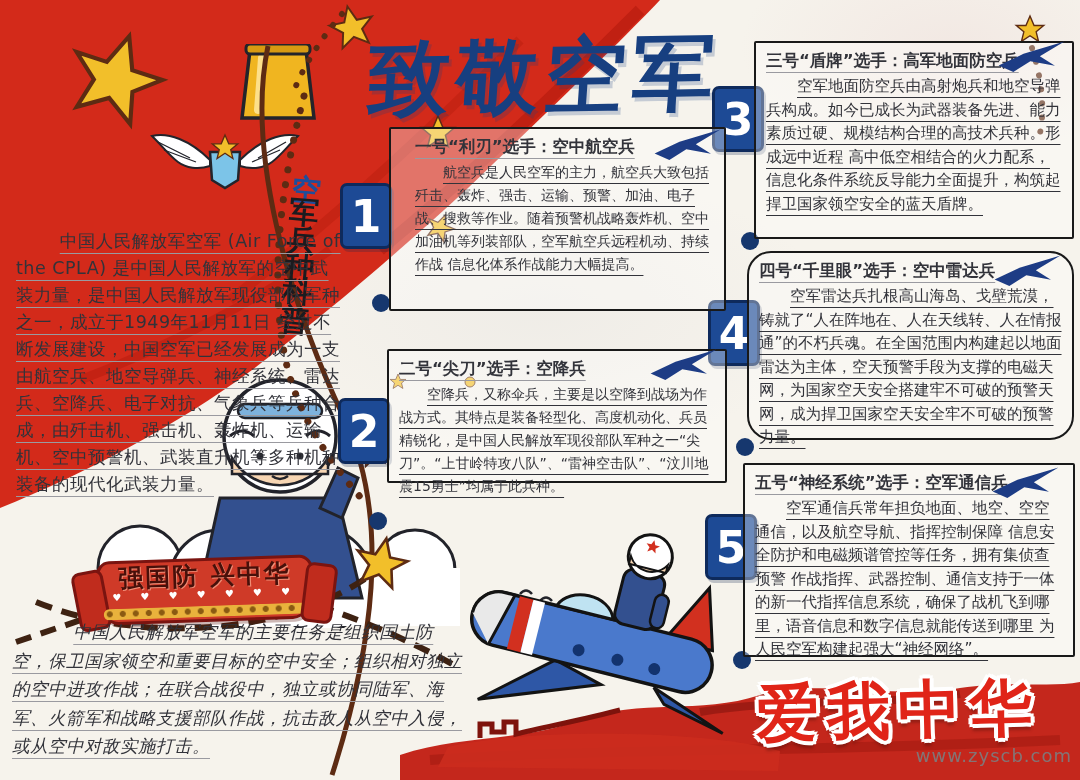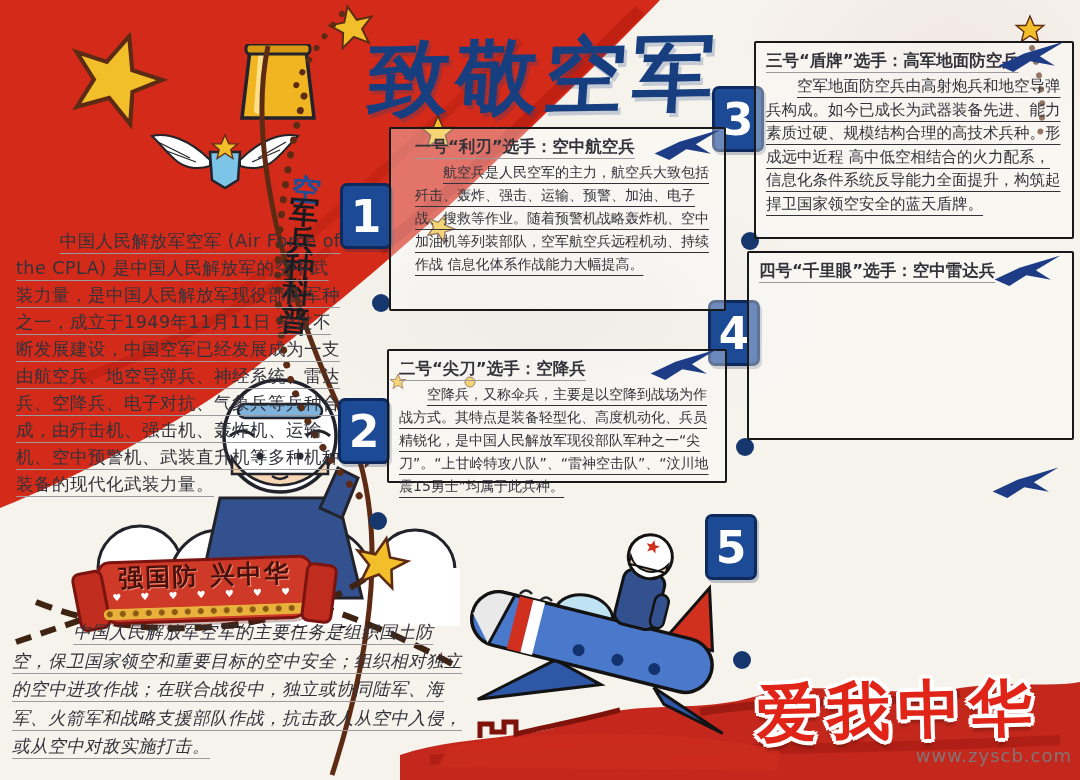--- a/index.html
+++ b/index.html
@@ -26,21 +26,21 @@
   
   .sec-box{border:2.5px solid #191919;border-radius:2px;background:rgba(255,255,255,.35);
     padding:7px 10px 4px 10px;box-sizing:border-box;}
   .sec-title{font-size:16.5px;font-weight:bold;display:block;margin-bottom:3px;}
   .sec-body{display:block;text-indent:2em;text-decoration:underline;}
   .mid .sec-body{font-size:14px;line-height:23px;}
   .right .sec-body{font-size:15.5px;line-height:23.5px;}
   #box1{left:389px;top:127px;width:337px;height:184px;padding-left:24px;}
   #box2{left:387px;top:349px;width:340px;height:134px;}
   #box3{left:754px;top:41px;width:320px;height:198px;}
-  #box4{left:747px;top:251px;width:327px;height:189px;}
+  #box4{left:747px;top:251px;width:327px;height:189px;border-radius:24px;}
   #box5{left:743px;top:463px;width:332px;height:194px;}
   
   .badge{width:46px;height:60px;background:#1d4a95;border:3px solid #0e2a5c;border-radius:7px;
     color:#fff;font-size:44px;font-weight:bold;display:flex;align-items:center;justify-content:center;
     box-shadow:2px 3px 0 rgba(20,40,80,.25);}
   #badge1{left:340px;top:183px;}
   #badge2{left:338px;top:398px;}
   #badge3{left:712px;top:86px;}
   #badge4{left:708px;top:300px;}
   #badge5{left:705px;top:514px;}
@@ -203,20 +203,25 @@
   <div class="abs sec-box mid" id="box2">
     <span class="sec-title hand">二号“尖刀”选手：空降兵</span>
     <span class="sec-body hand">空降兵，又称伞兵，主要是以空降到战场为作战方式。其特点是装备轻型化、高度机动化、兵员精锐化，是中国人民解放军现役部队军种之一“尖刀”。“上甘岭特攻八队”、“雷神空击队”、“汶川地震15勇士”均属于此兵种。</span>
   </div>
   <div class="abs sec-box right" id="box3">
     <span class="sec-title hand">三号“盾牌”选手：高军地面防空兵</span>
     <span class="sec-body hand">空军地面防空兵由高射炮兵和地空导弹兵构成。如今已成长为武器装备先进、能力素质过硬、规模结构合理的高技术兵种。形成远中近程 高中低空相结合的火力配系，信息化条件系统反导能力全面提升，构筑起捍卫国家领空安全的蓝天盾牌。</span>
   </div>
   <div class="abs sec-box right" id="box4">
     <span class="sec-title hand">四号“千里眼”选手：空中雷达兵</span>
+    <span class="sec-body hand">空军雷达兵扎根高山海岛、戈壁荒漠，铸就了“人在阵地在、人在天线转、人在情报通”的不朽兵魂。在全国范围内构建起以地面雷达为主体，空天预警手段为支撑的电磁天网，为国家空天安全搭建牢不可破的预警天网，成为捍卫国家空天安全牢不可破的预警力量。</span>
+  </div>
+  <div class="abs sec-box right" id="box5">
+    <span class="sec-title hand">五号“神经系统”选手：空军通信兵</span>
+    <span class="sec-body hand">空军通信兵常年担负地面、地空、空空通信，以及航空导航、指挥控制保障 信息安全防护和电磁频谱管控等任务，拥有集侦查预警 作战指挥、武器控制、通信支持于一体的新一代指挥信息系统，确保了战机飞到哪里，语音信息和数字信息就能传送到哪里 为人民空军构建起强大“神经网络”。</span>
   </div>
 
   <div class="abs jet" id="jet1">
       <svg viewBox="0 0 72 28">
         <path d="M2,18 L28,9 L70,1 L44,13 L58,24 L34,17 L16,26 Z"></path>
       </svg>
     </div>
   <div class="abs jet" id="jet2">
       <svg viewBox="0 0 72 28">
         <path d="M2,18 L28,9 L70,1 L44,13 L58,24 L34,17 L16,26 Z"></path>

